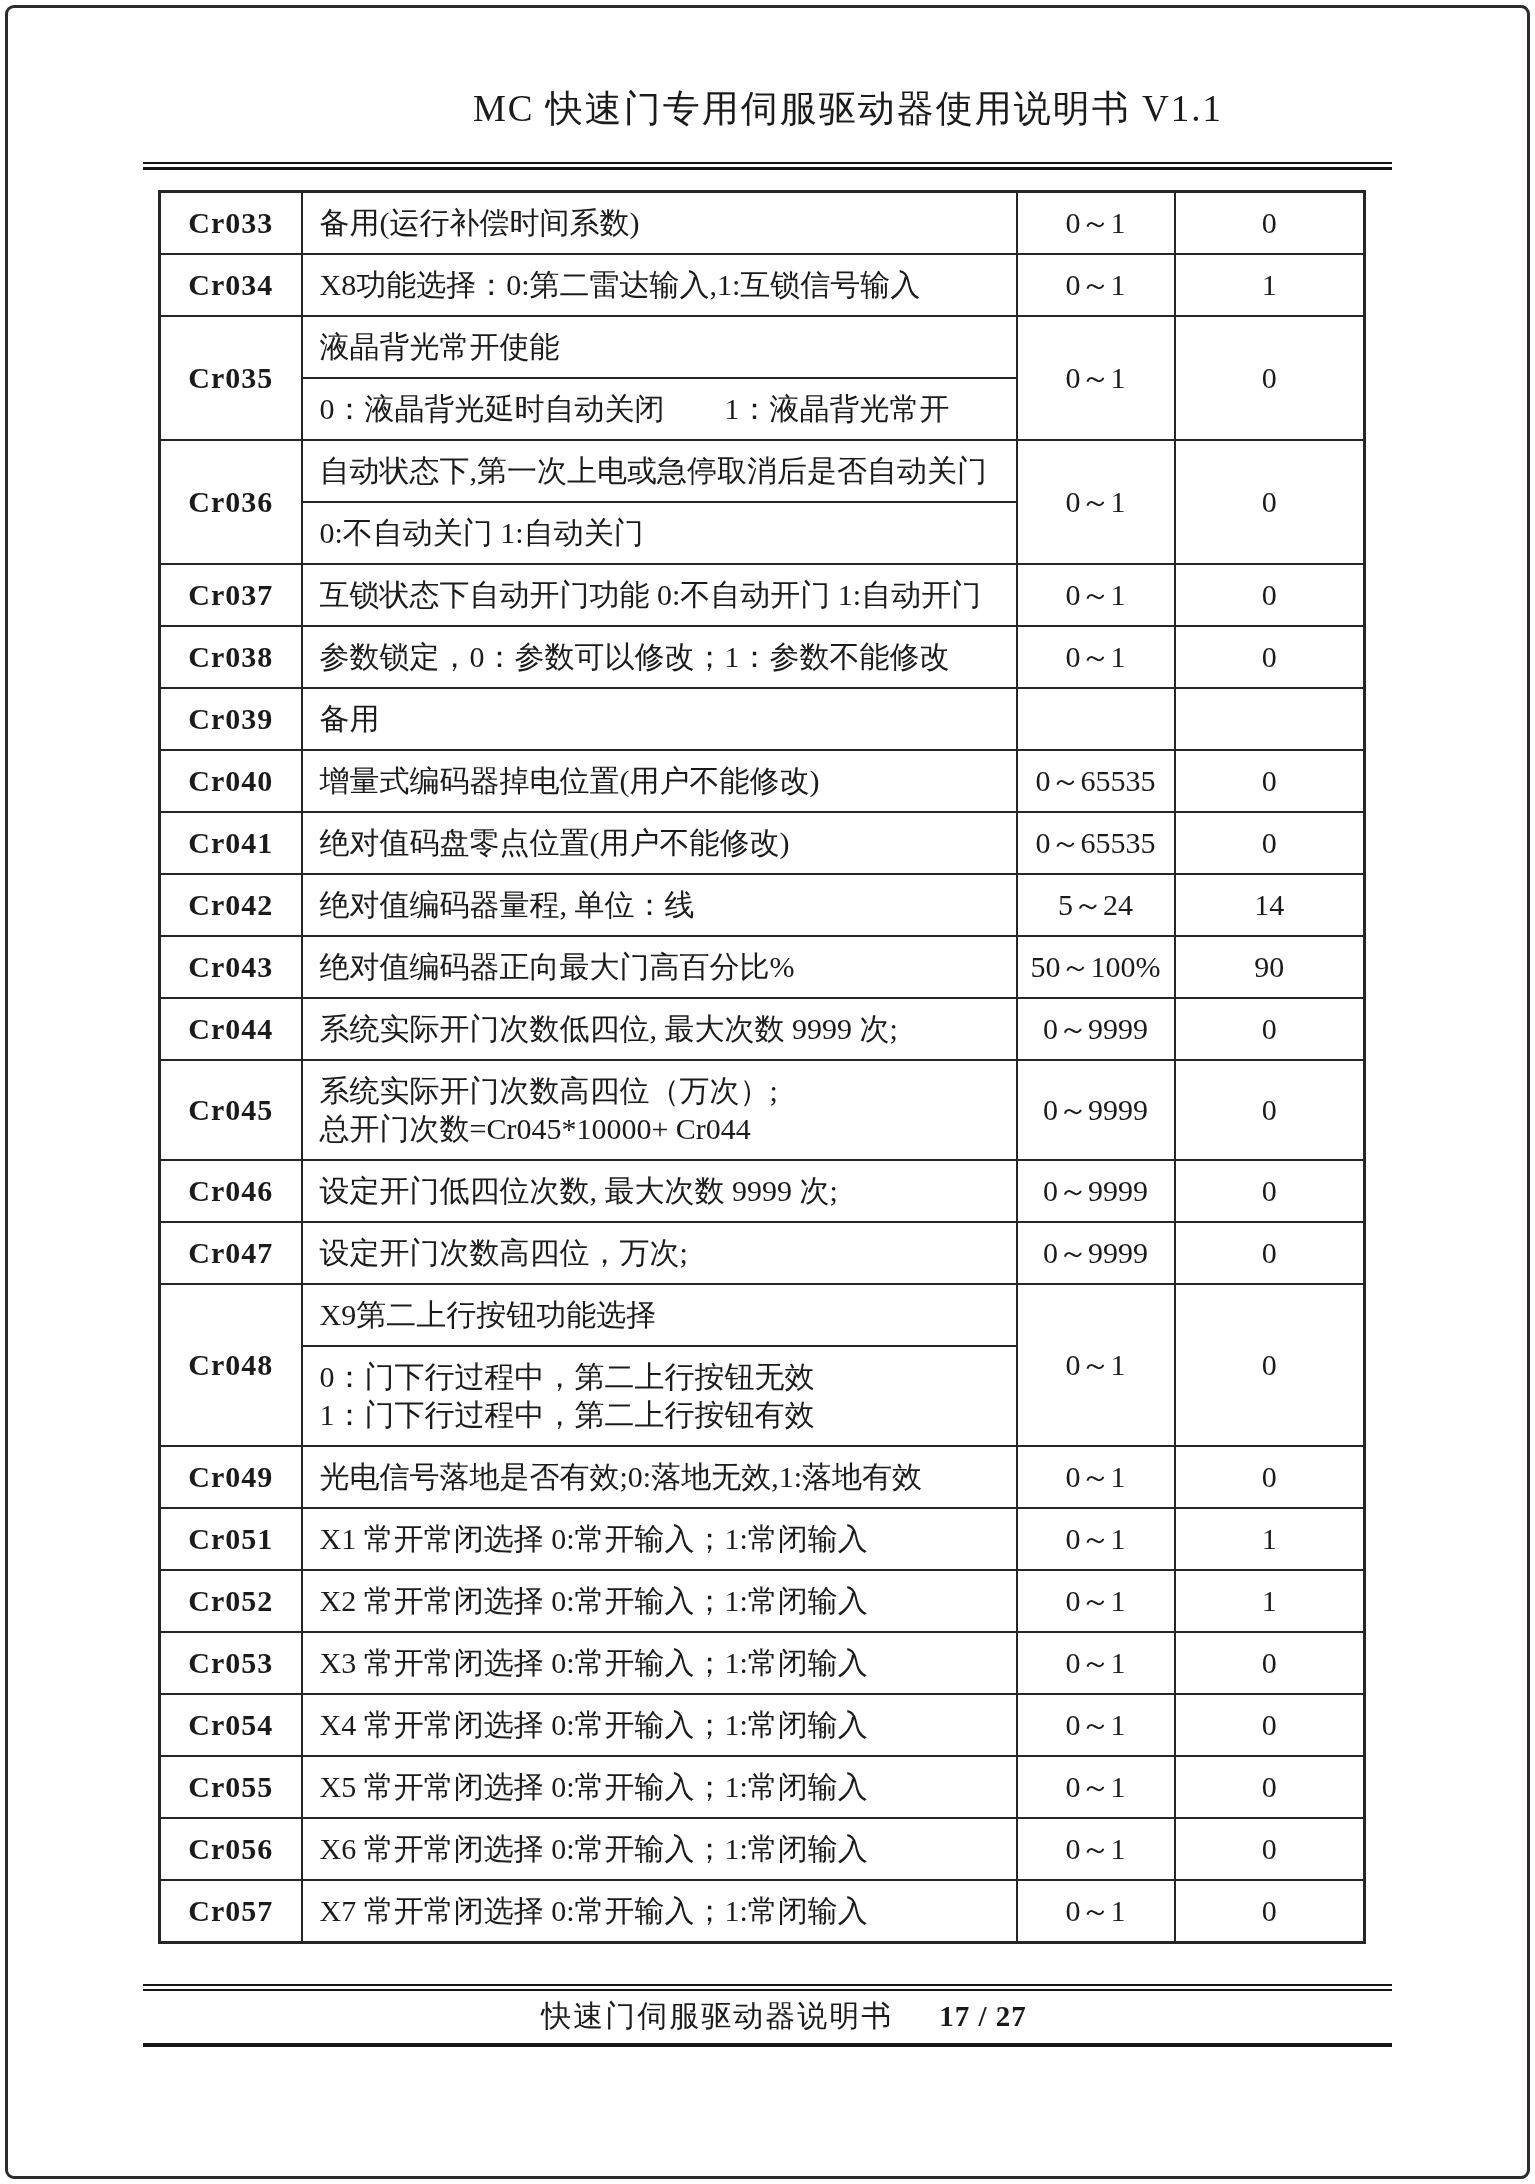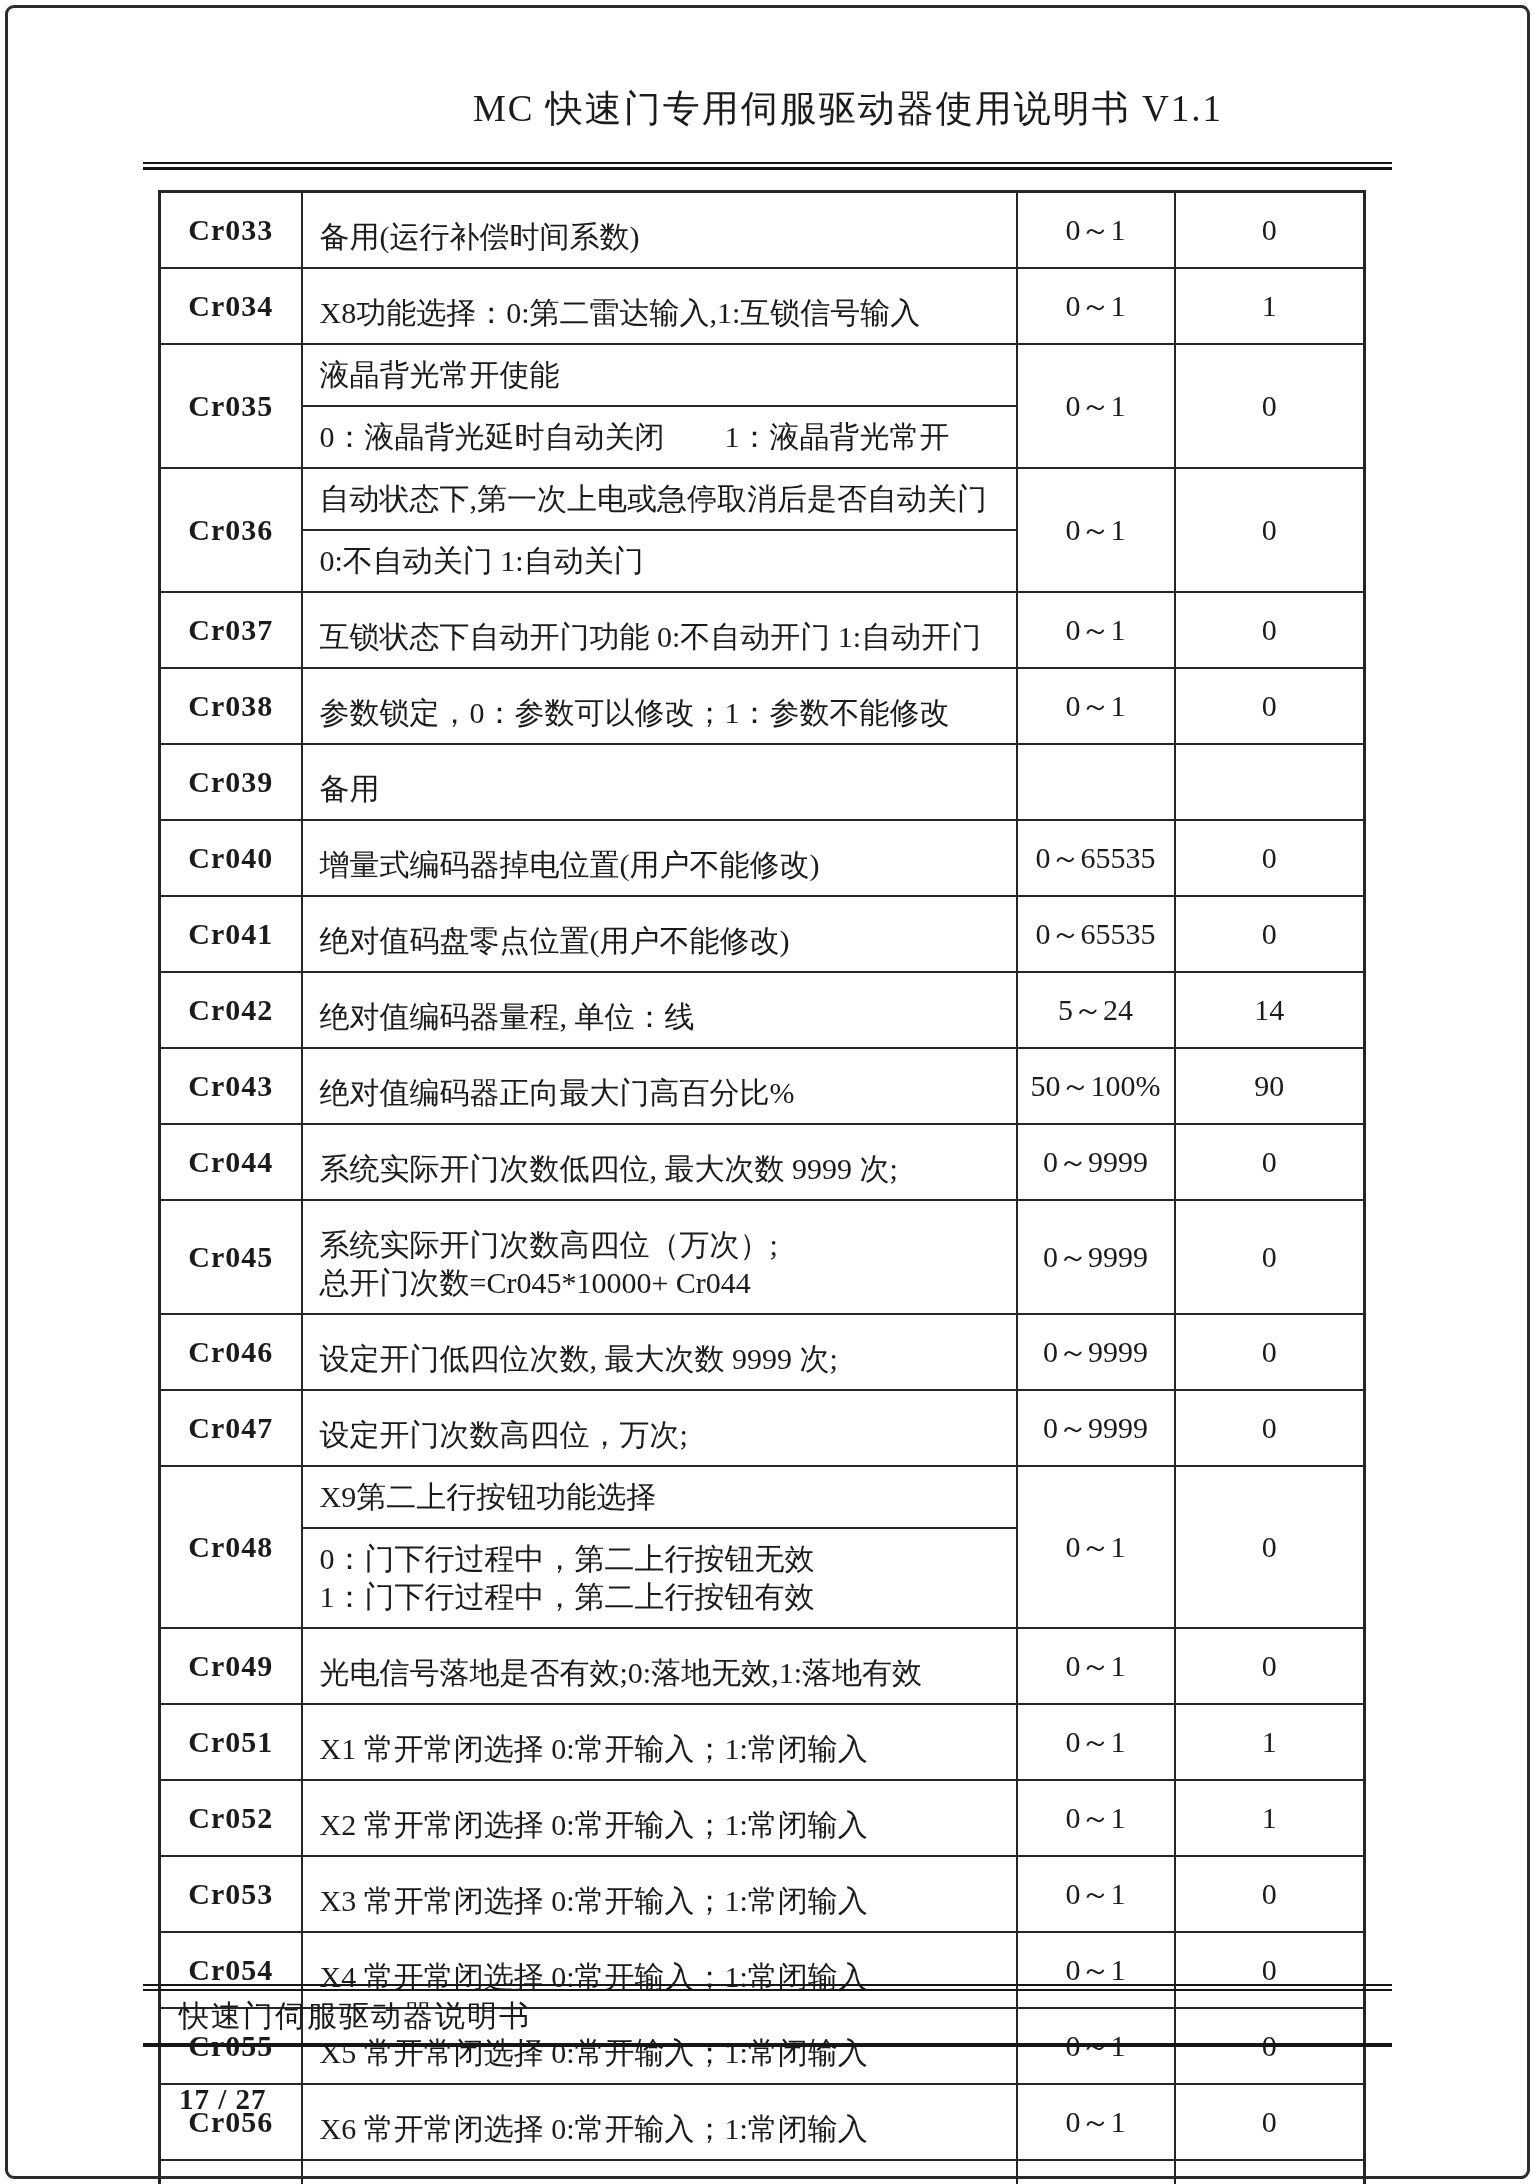--- a/index.html
+++ b/index.html
@@ -39,37 +39,36 @@
     border:2px solid #262626;
     vertical-align:middle;
     padding:0;
   }
   .param-table{border:3px solid #262626;}
   .param-table tr{height:62px;}
   .param-table tr.tall{height:auto;}
   td.col-code{text-align:center;font-size:30px;letter-spacing:1px;font-weight:bold;}
   td.col-range,td.col-default{text-align:center;}
   .desc-text{
-    padding:25px 12px 11px 17px;
+    padding:11px 12px 11px 17px;
     line-height:38px;
     white-space:pre-wrap;
     border-radius:9px;
   }
   .desc-sub{
     padding:11px 0 11px 17px;
     line-height:38px;
     white-space:pre-wrap;
   }
   .desc-sub.top{border-bottom:2px solid #262626;}
   .doc-footer-text{
     position:absolute;top:1996px;left:179px;width:1210px;
     display:flex;justify-content:center;align-items:baseline;gap:46px;
     font-size:30px;
     letter-spacing:2px;
-    flex-direction:column;
   }
   .footer-page{
     font-family:Liberation Serif, serif;
     font-weight:bold;
     font-size:29px;
     letter-spacing:1px;
   }
 </style>
 </head>
 <body>

